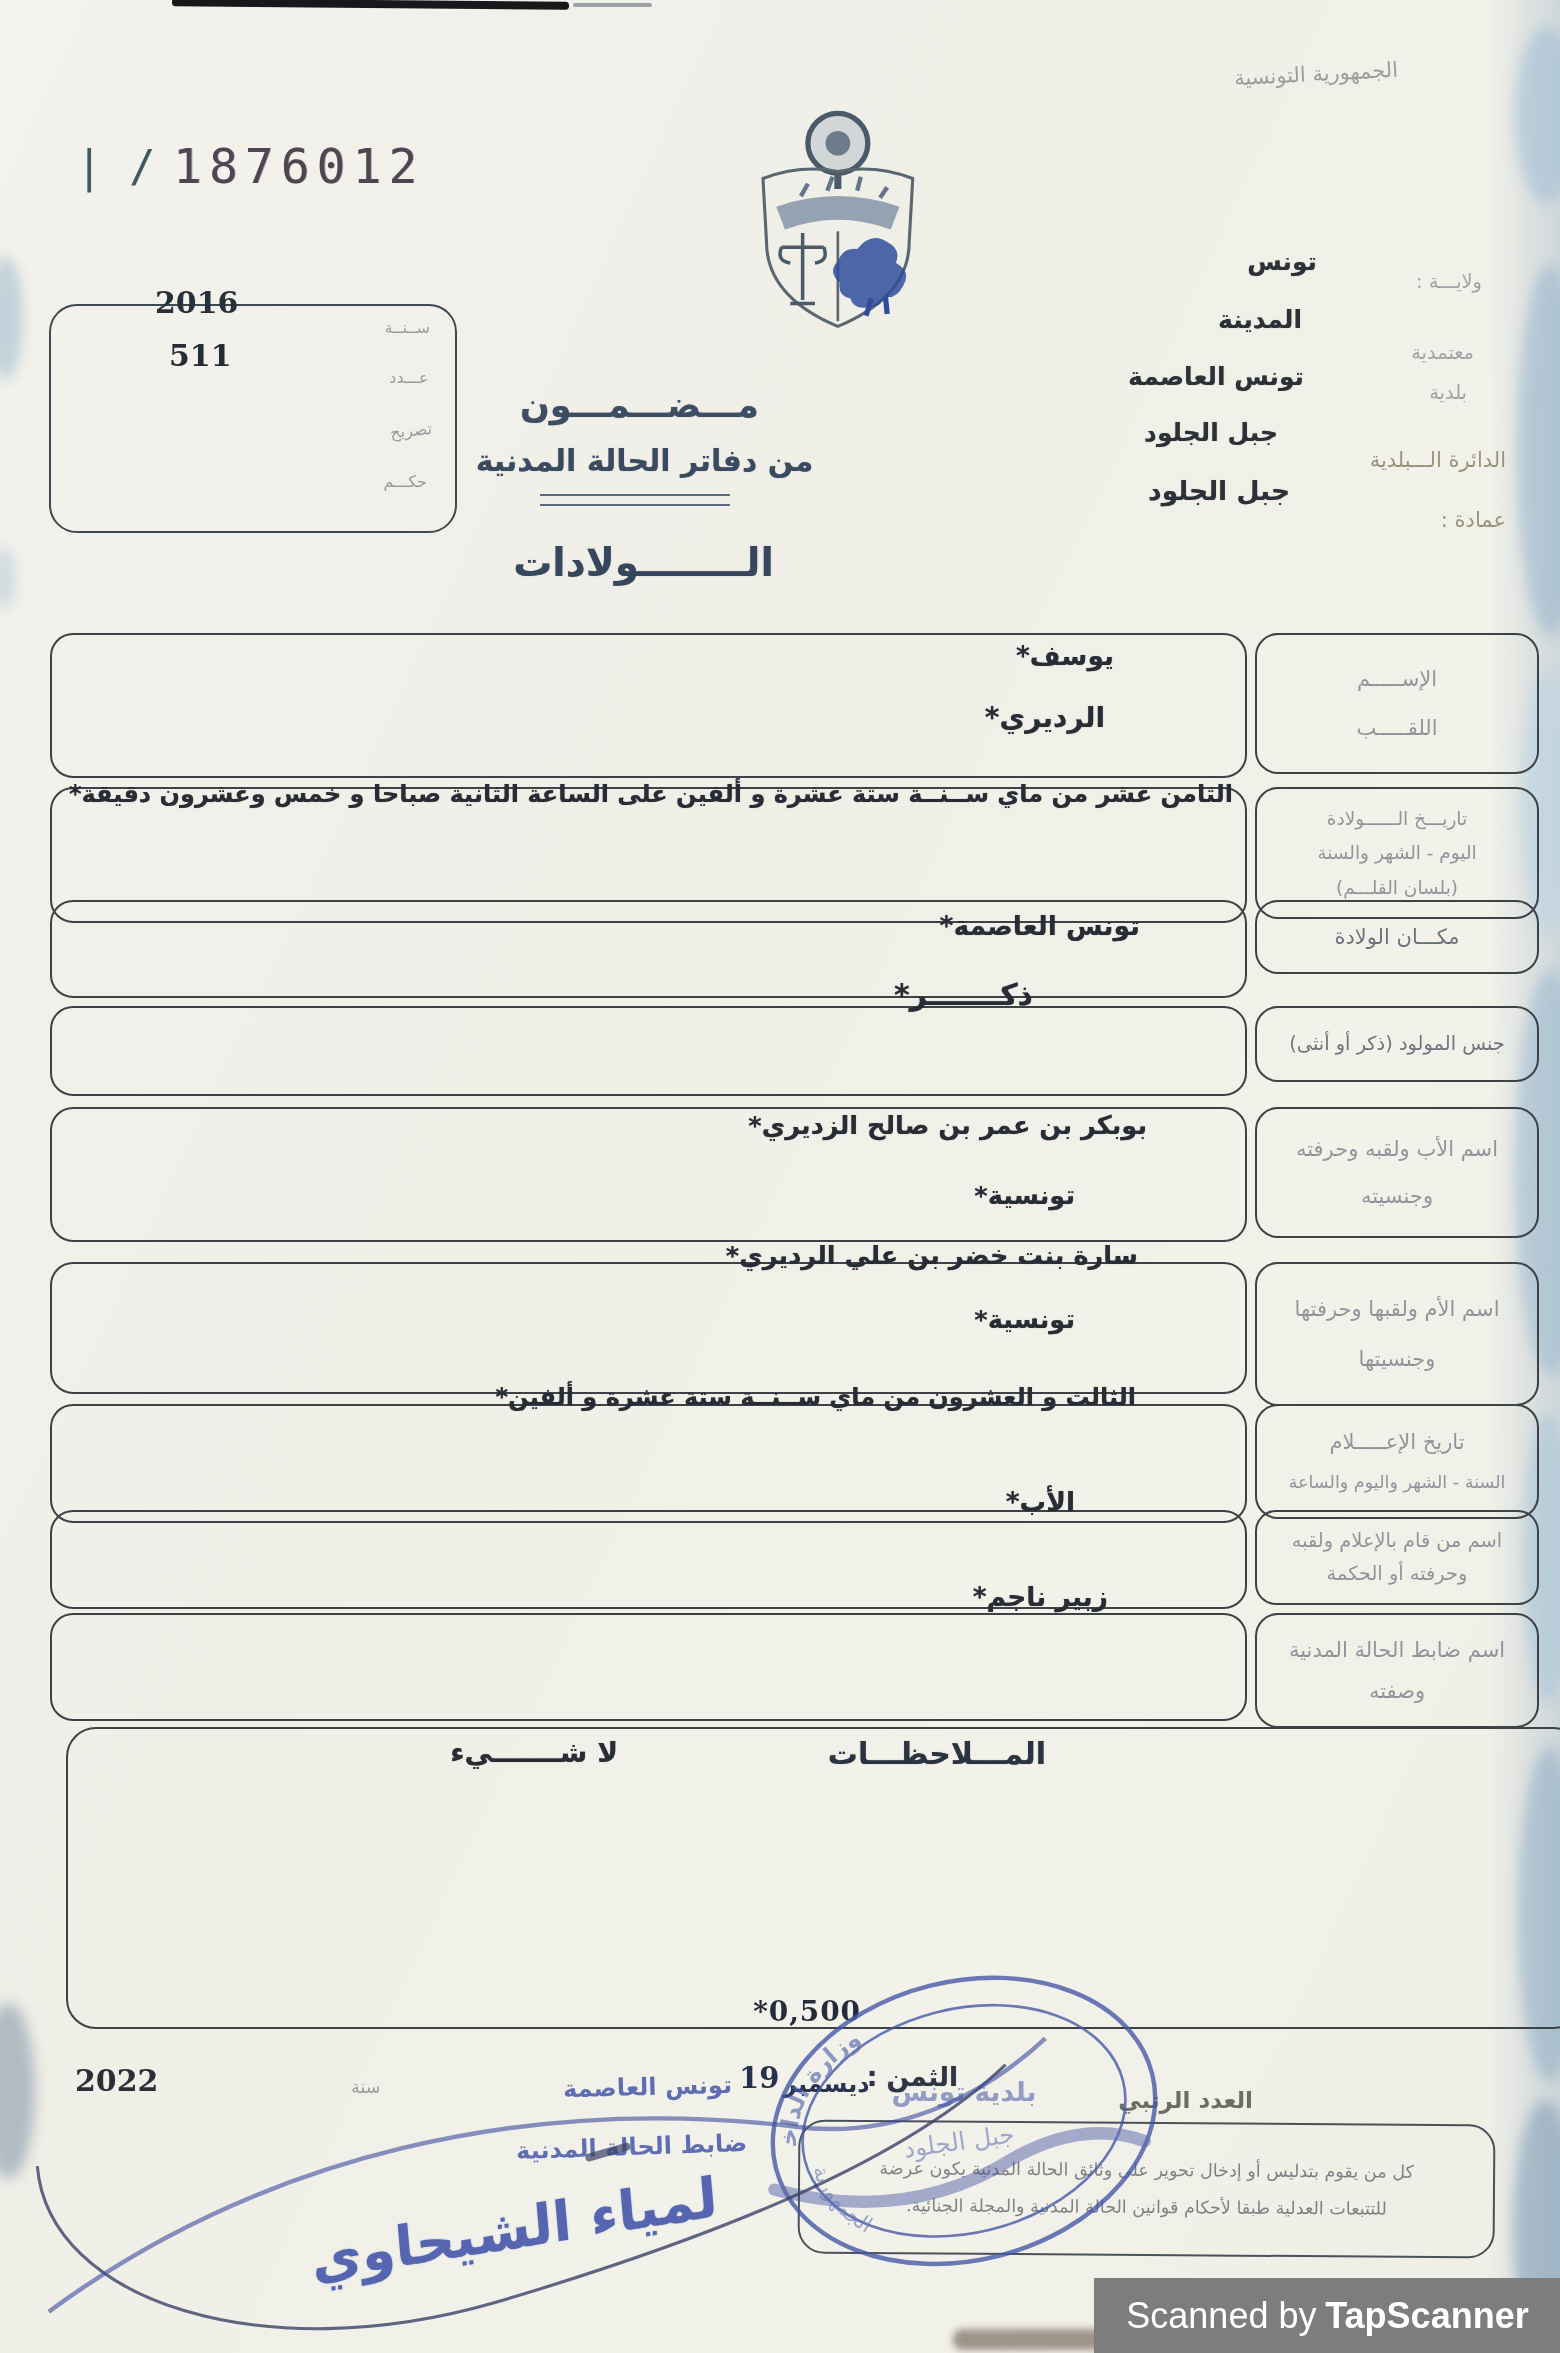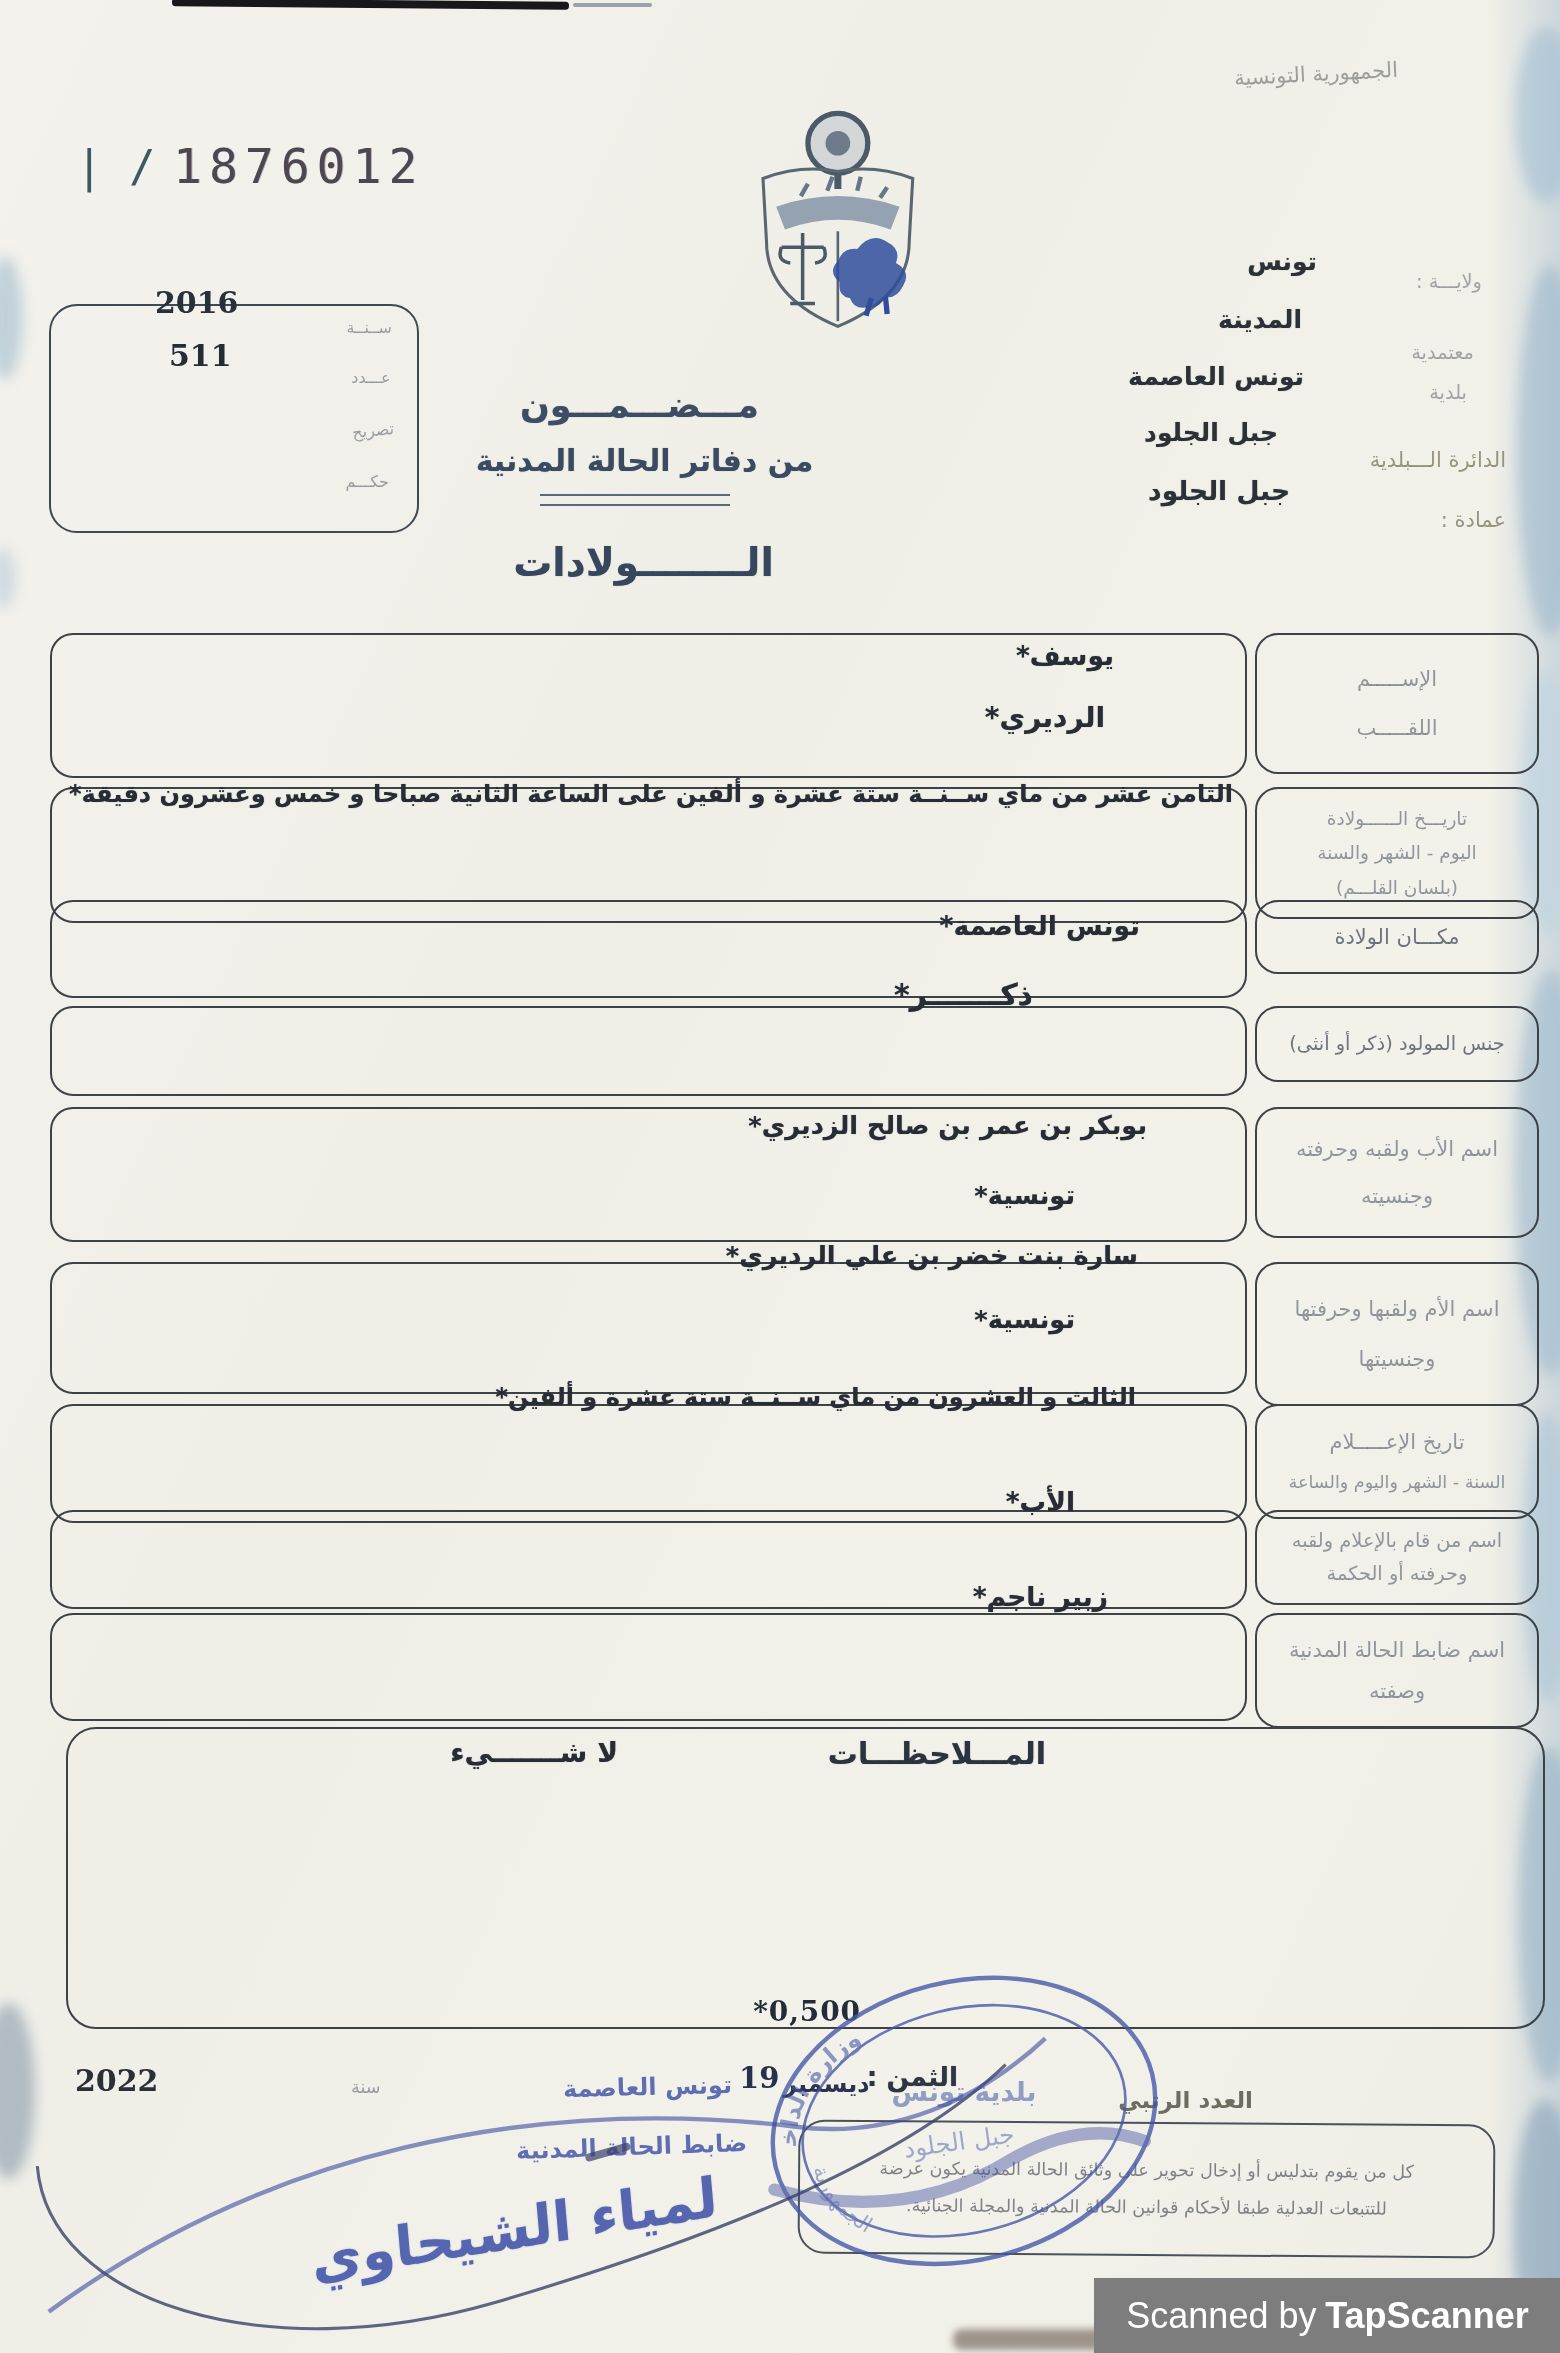--- a/index.html
+++ b/index.html
@@ -26,20 +26,21 @@
   
   .faint{
     color:rgba(78,88,104,.55);
     font-weight:400;
   }
   .box{
     position:absolute;
     border:2.6px solid #3c4246;
     border-radius:23px;
     background:transparent;
+    padding-left:38px;
   }
   .lblbox{
     position:absolute;
     left:1255px;width:284px;
     border:2.6px solid #3c4246;
     border-radius:23px;
     display:flex;flex-direction:column;
     justify-content:space-evenly;align-items:center;
     direction:rtl;text-align:center;
     padding:7px 12.4px;box-sizing:border-box;
@@ -189,21 +190,21 @@
   <div class="val" style="right:486px;top:1304px;font-size:25.6px;">تونسية*</div>
 
   <div class="valbox" style="top:1404px;height:115px;"></div>
   <div class="lblbox" style="top:1404px;height:115px;">
     <span>تاريخ الإعـــــلام</span>
     <span style="font-size:17.6px;">السنة - الشهر واليوم والساعة</span>
   </div>
   <div class="val" style="right:425px;top:1383px;font-size:24px;">الثالث و العشرون من ماي ســنــة ستة عشرة و ألفين*</div>
 
   <div class="valbox" style="top:1510px;height:95px;"></div>
-  <div class="lblbox" style="top:1510px;height:95px;font-size:19.4px;">
+  <div class="lblbox" style="top:1510px;height:95px;font-size:19.4px;border-radius:21px;">
     <span>اسم من قام بالإعلام ولقبه</span>
     <span>وحرفته أو الحكمة</span>
   </div>
   <div class="val" style="right:486px;top:1486px;font-size:26.5px;">الأب*</div>
 
   <div class="valbox" style="top:1613px;height:104px;"></div>
   <div class="lblbox" style="top:1613px;height:115px;">
     <span>اسم ضابط الحالة المدنية</span>
     <span>وصفته</span>
   </div>

